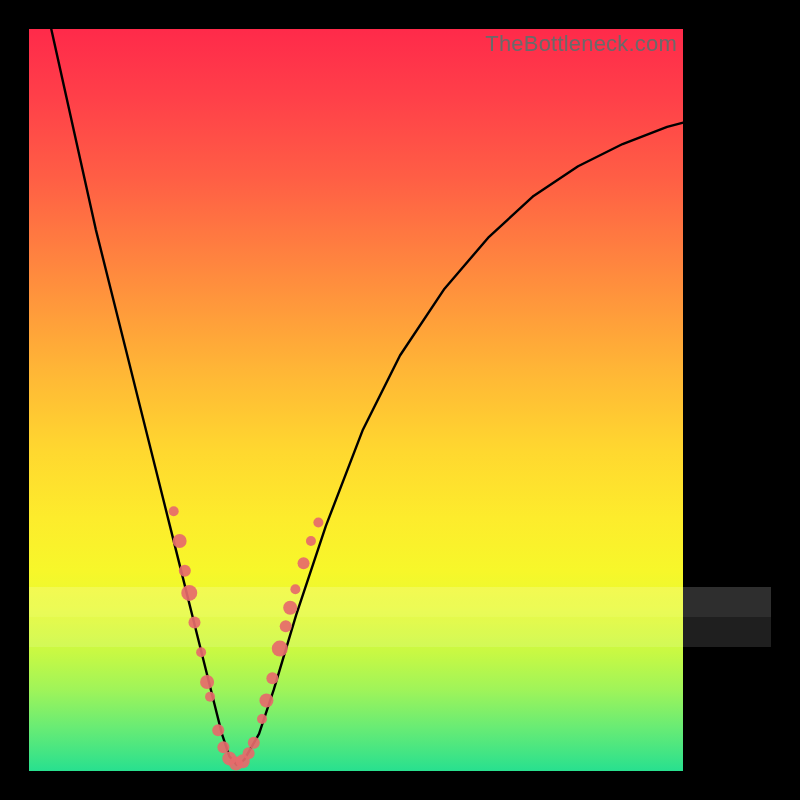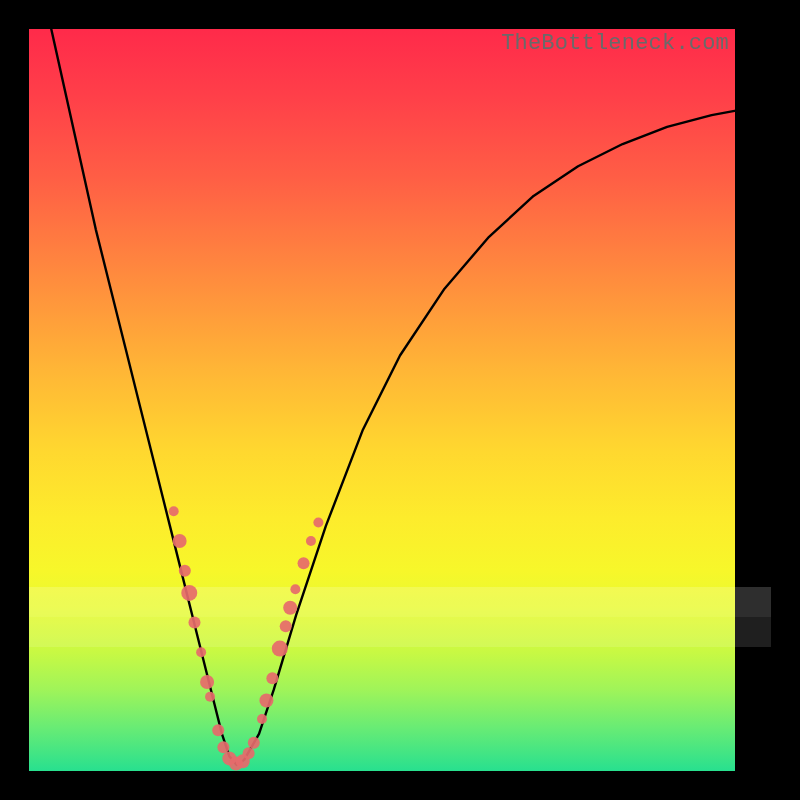--- a/index.html
+++ b/index.html
@@ -8,38 +8,37 @@
     width: 800px;
     height: 800px;
     background: #000;
     overflow: hidden;
     font-family: Arial, Helvetica, sans-serif;
   }
   .frame {
     position: absolute;
     left: 29px;
     top: 29px;
-    width: 706px;
+    width: 654px;
     height: 742px;
     background: linear-gradient(to bottom,
       #ff2a4a 0%,
       #ff3f49 9%,
       #ff5e45 20%,
       #ff8a3e 33%,
       #ffb636 46%,
       #ffd82f 57%,
       #fdec2c 66%,
       #f7f72a 73%,
       #e8fa30 78%,
       #c8f943 84%,
       #a0f459 89%,
       #6aec74 94%,
       #28e08f 100%
     );
-    font-family: Liberation Mono, monospace;
   }
   .plot-area {
     position: absolute;
     left: 0;
     top: 0;
     width: 742px;
     height: 742px;
   }
   svg {
     position: absolute;

